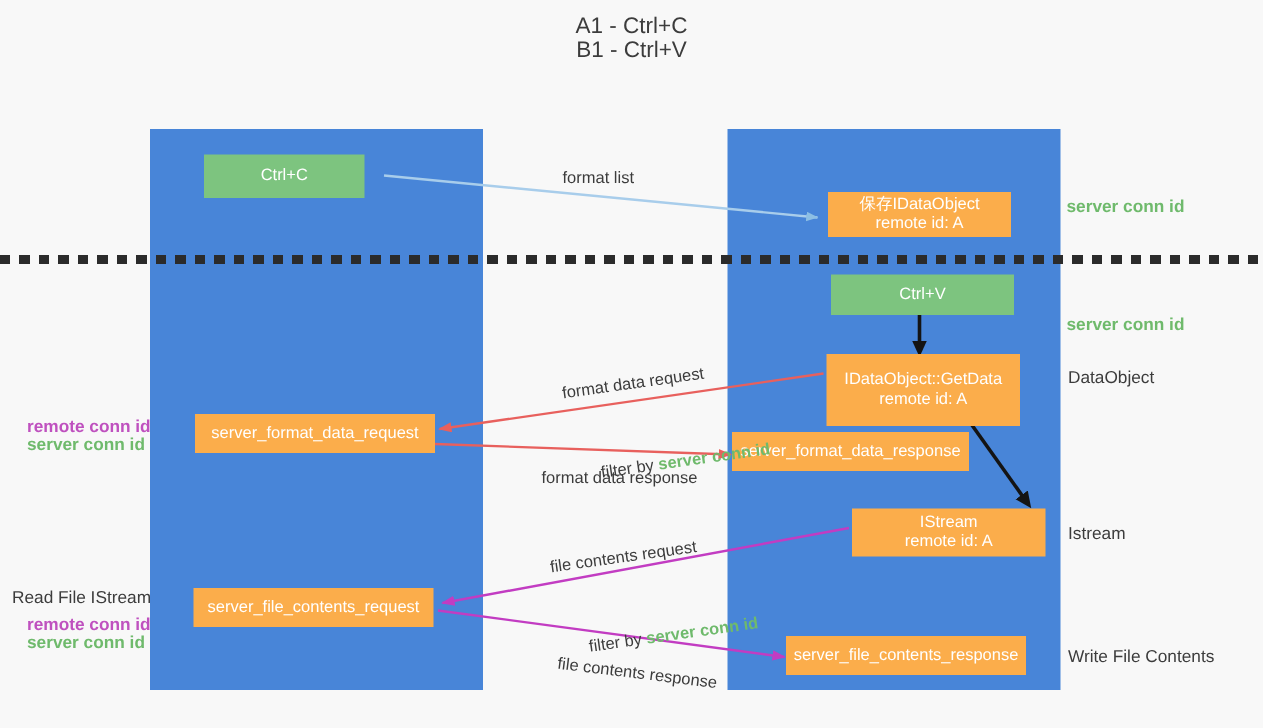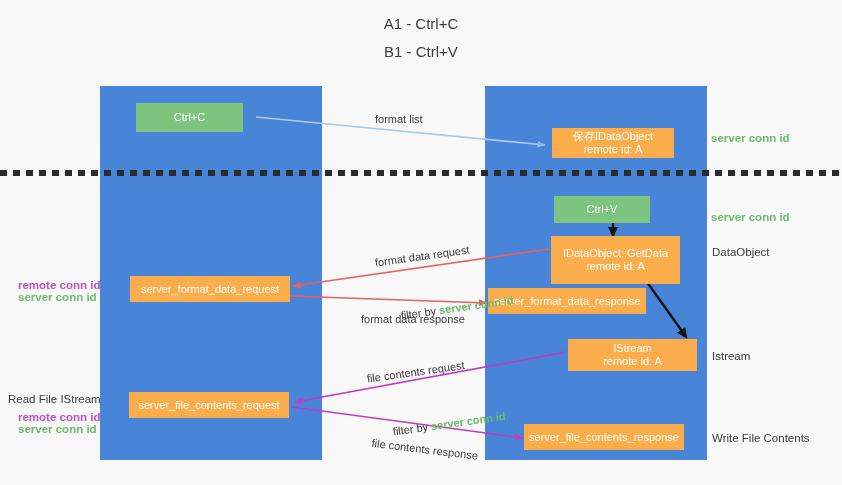--- a/index.html
+++ b/index.html
@@ -23,21 +23,21 @@
   }
 
   
   .title {
     position: absolute;
     left: 0; top: 10px;
     width: 842px;
     text-align: center;
     font-size: 15px;
     color: #3c3c3c;
-    line-height: 28px;
+    line-height: 16px;
     white-space: pre;
   }
 
   
   .col-head {
     position: absolute;
     text-align: center;
     font-size: 11.5px;
     color: #4a4a4a;
     line-height: 13px;
@@ -162,21 +162,21 @@
     <line x1="292" y1="407" x2="523" y2="438" stroke="#c23cc2" stroke-width="1.6" marker-end="url(#ah-magenta)"></line>
   </svg>
 
   <div class="divider"></div>
 
   <div class="node green" style="left:136px; top:103px; width:107px; height:29px;">Ctrl+C</div>
 
   <div class="node orange" style="left:552px; top:128px; width:122px; height:30px;">保存IDataObject
 remote id: A</div>
 
-  <div class="node green" style="left:554px; top:196px; width:96px; height:27px;">Ctrl+V</div>
+  <div class="node green" style="left:554px; top:183px; width:122px; height:27px;">Ctrl+V</div>
 
   <div class="node orange" style="left:551px; top:236px; width:129px; height:48px;">IDataObject::GetData
 remote id: A</div>
 
   <div class="node orange" style="left:488px; top:288px; width:158px; height:26px;">server_format_data_response</div>
 
   <div class="node orange" style="left:130px; top:276px; width:160px; height:26px;">server_format_data_request</div>
 
   <div class="node orange" style="left:568px; top:339px; width:129px; height:32px;">IStream
 remote id: A</div>

